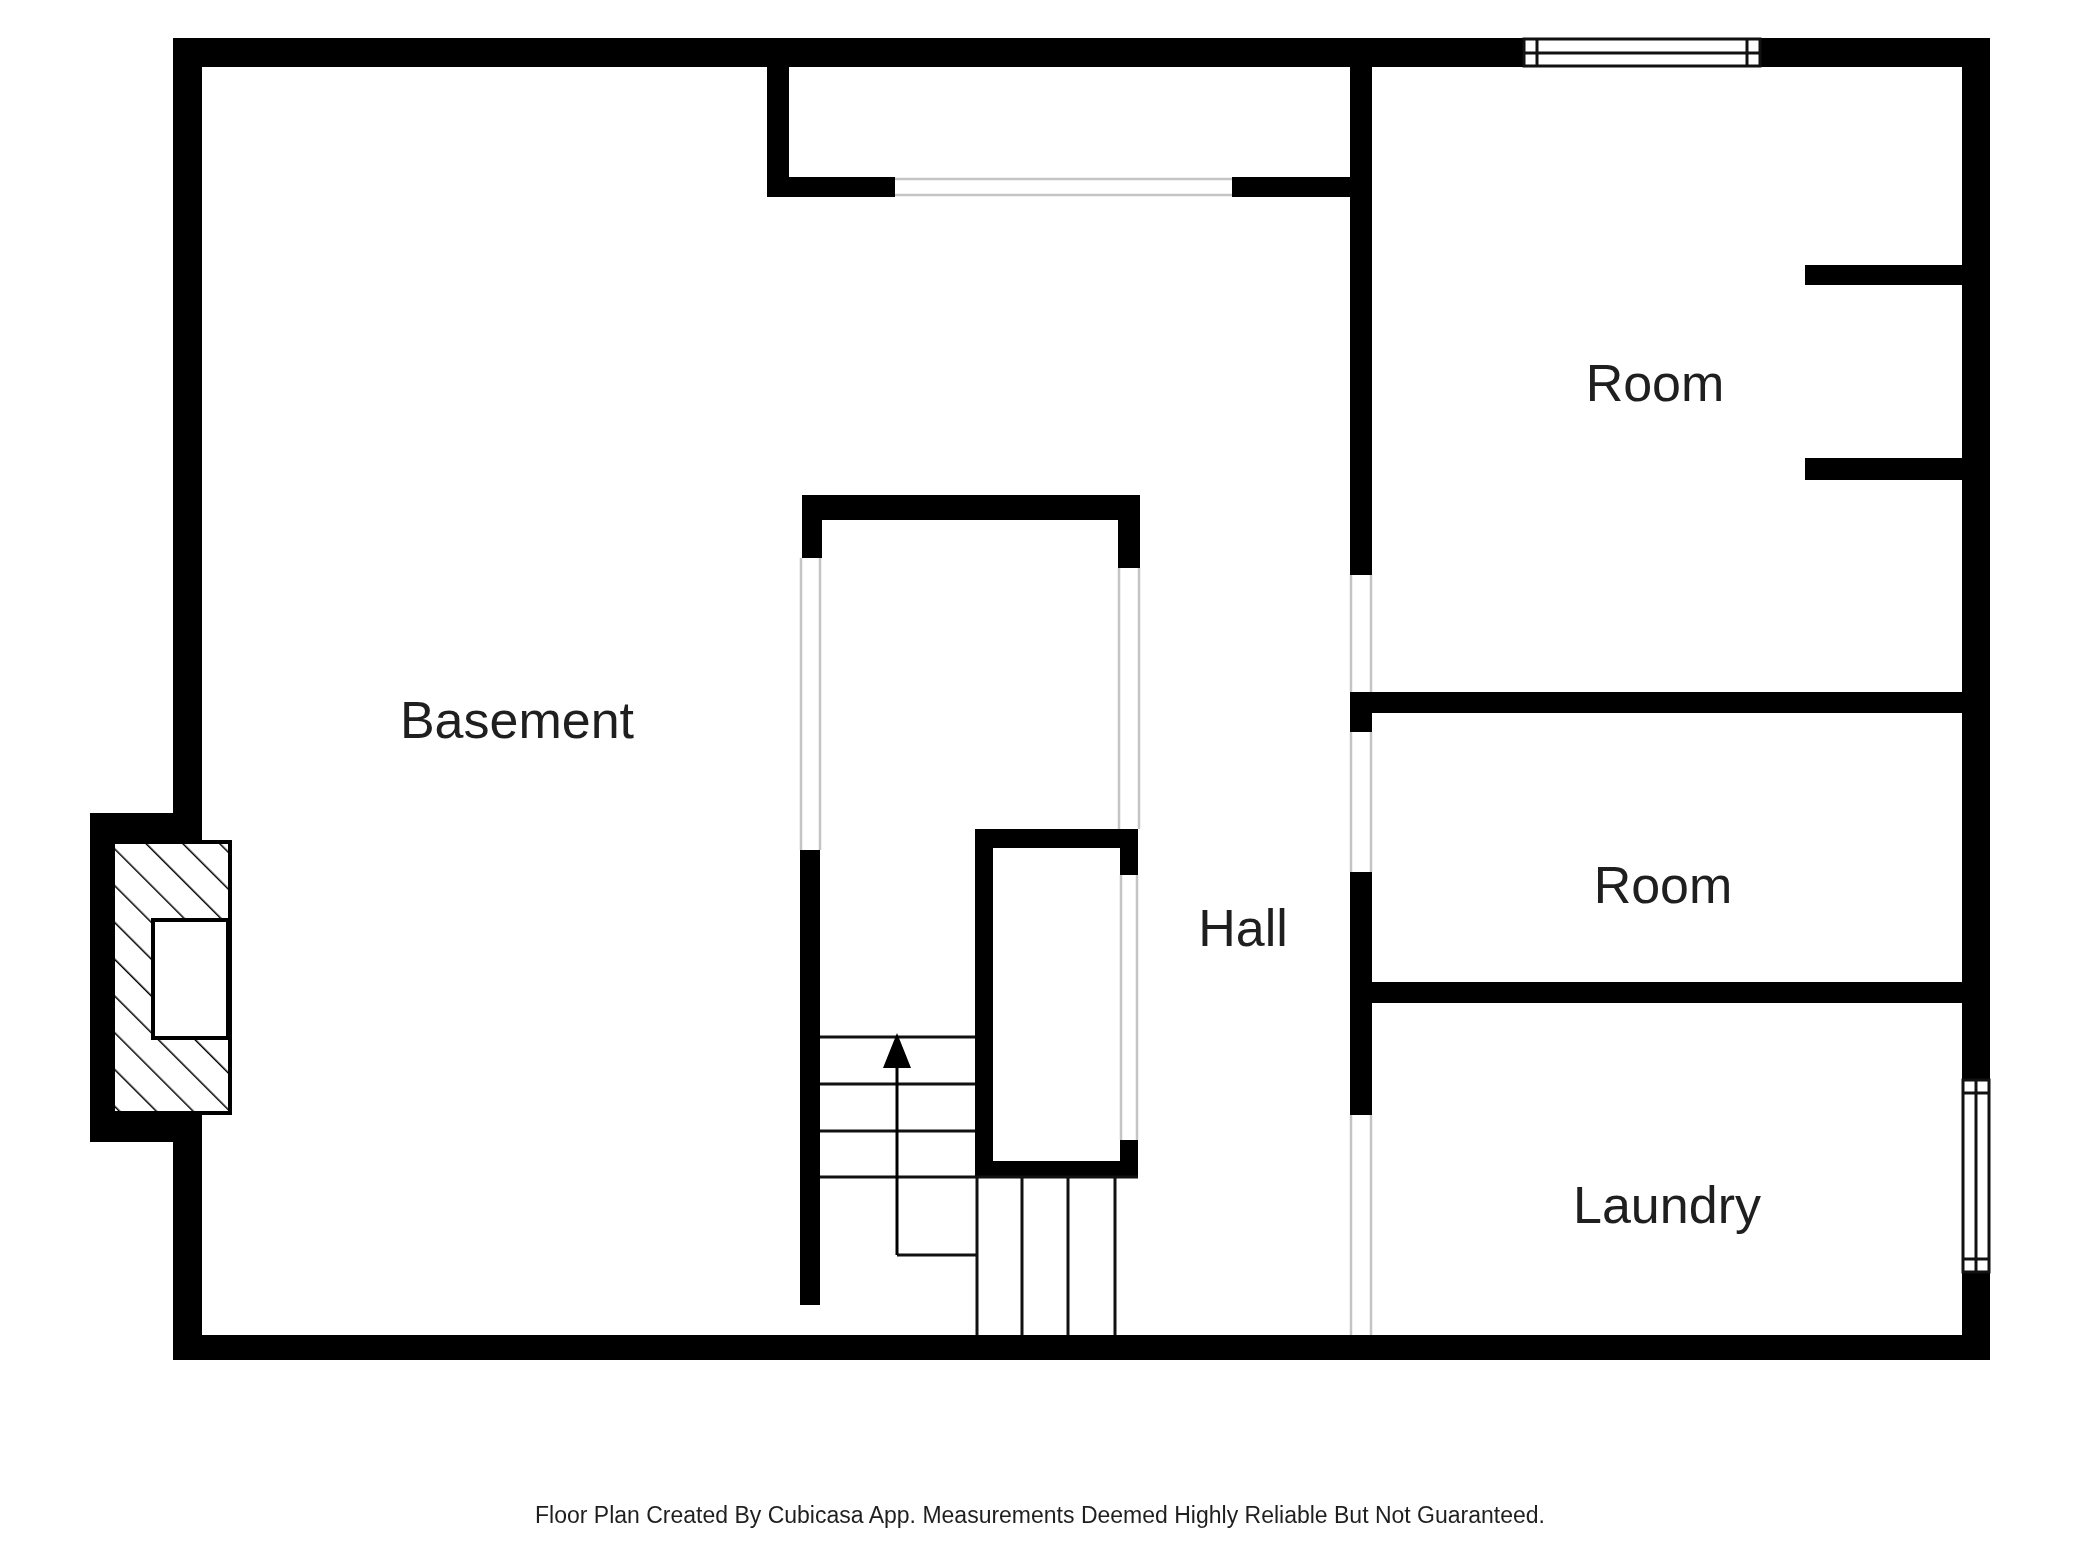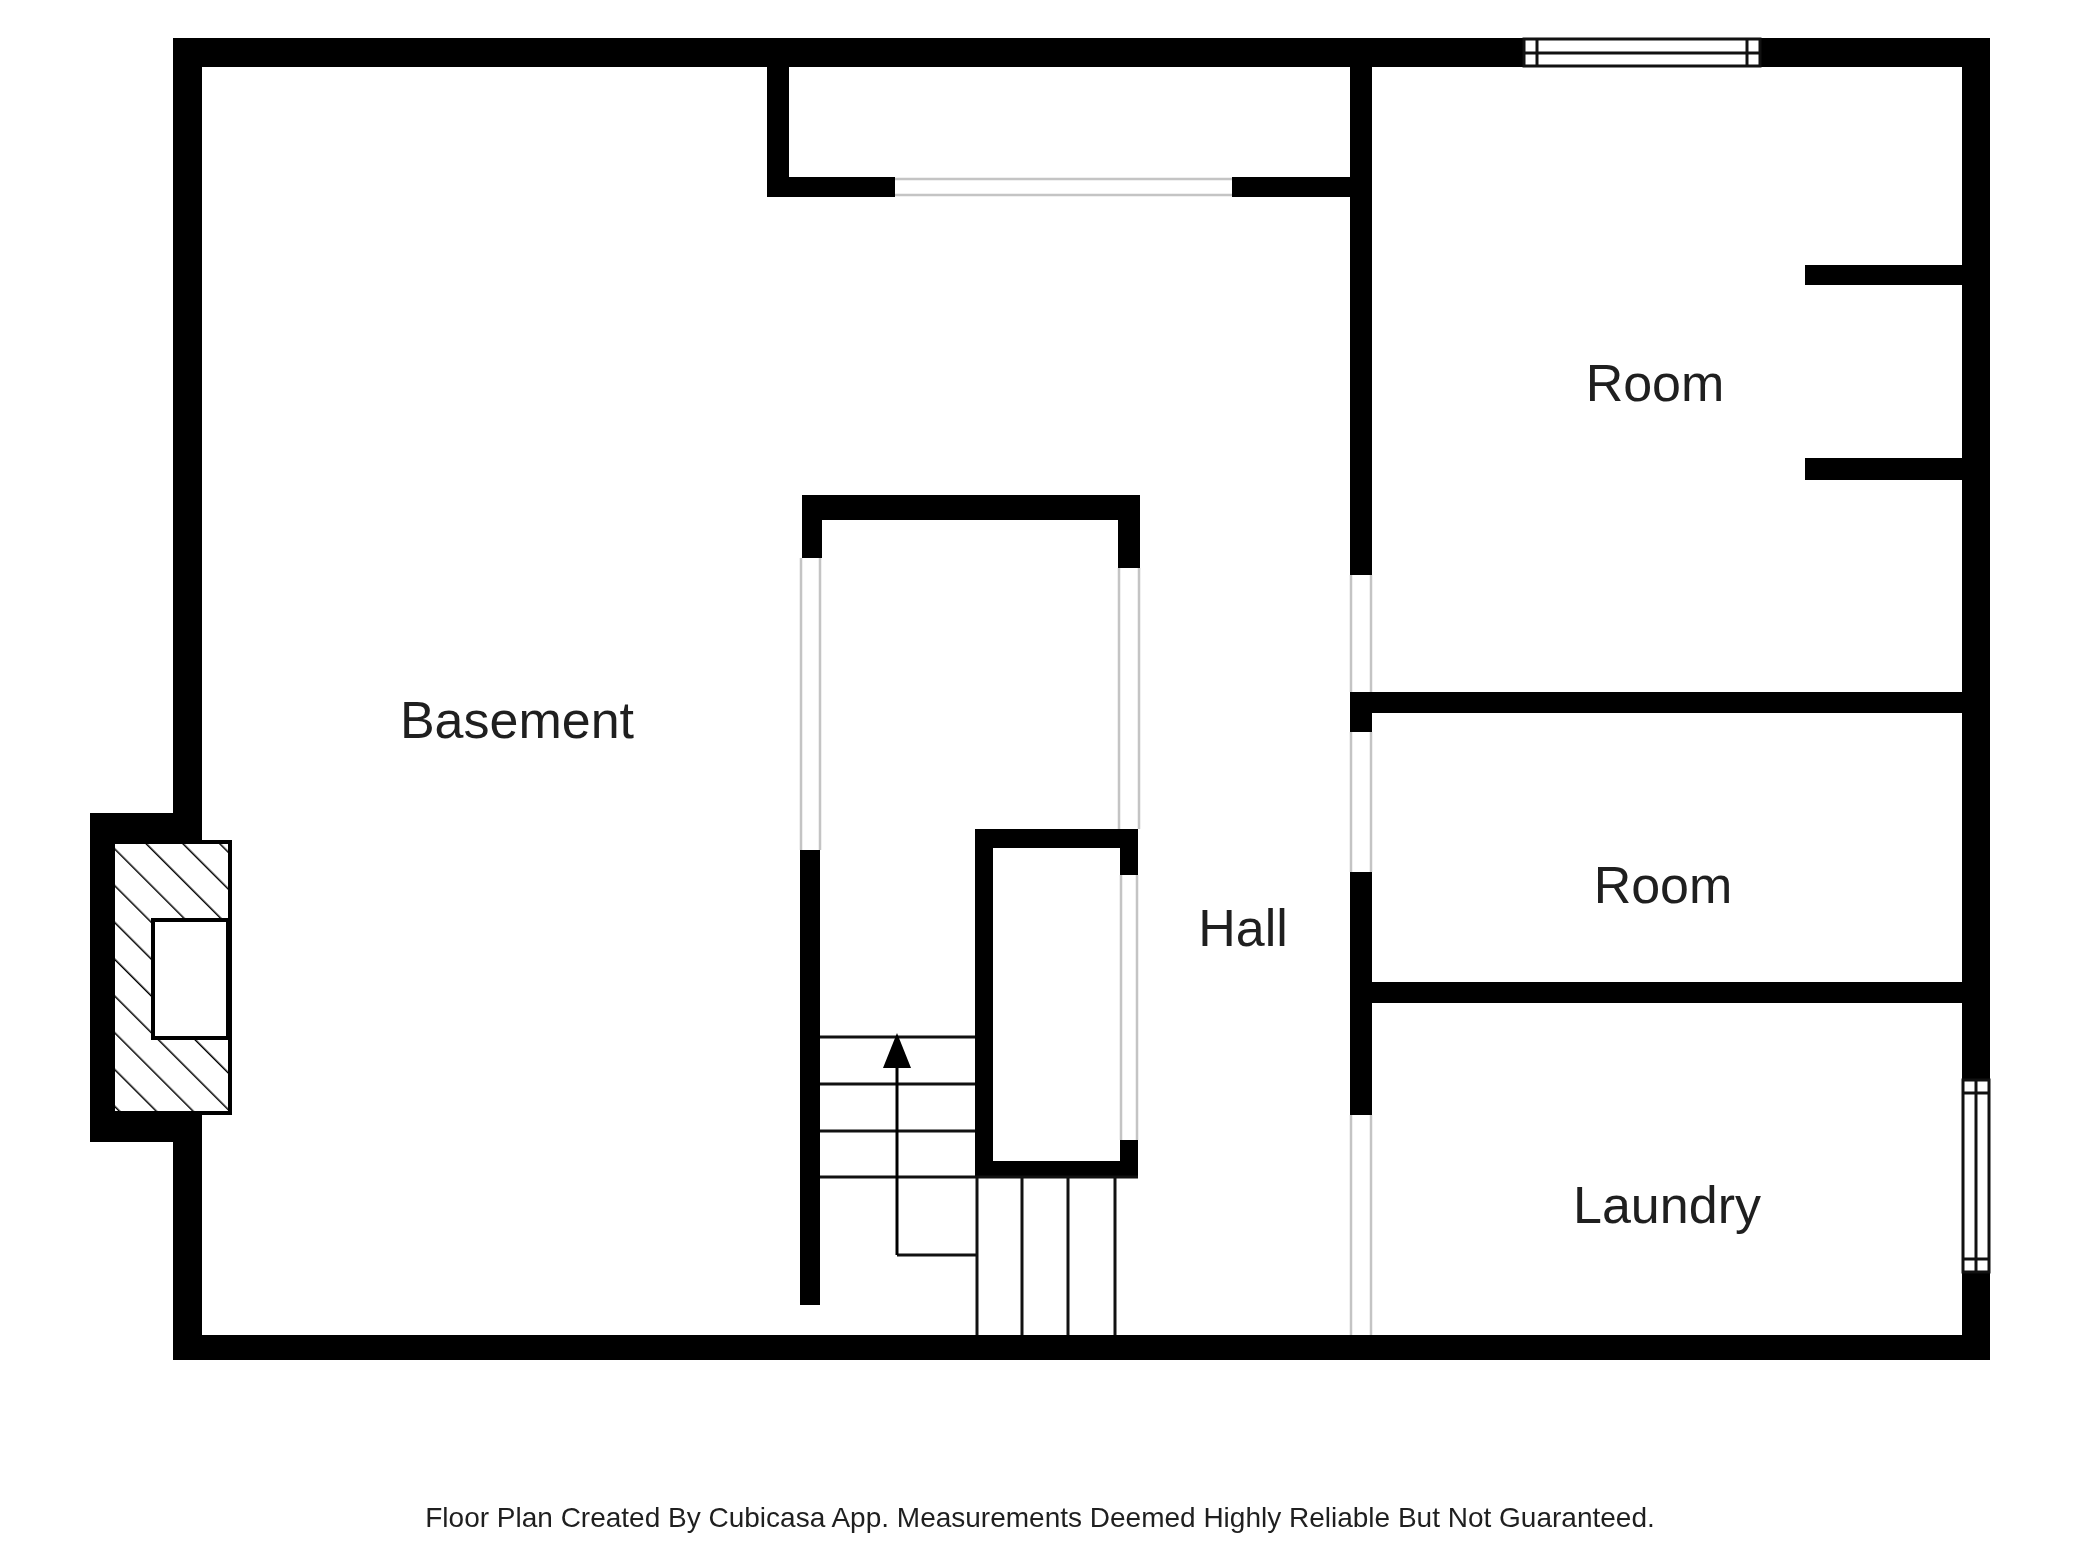--- a/index.html
+++ b/index.html
@@ -10,21 +10,21 @@
   .open-line{stroke:var(--opening,#c4c4c4);stroke-width:2.5;fill:none;}
   .stair-line{stroke:var(--stair,#111);stroke-width:3;fill:none;}
   .win-box{fill:#ffffff;stroke:var(--stair,#111);stroke-width:3;}
   .win-line{stroke:var(--stair,#111);stroke-width:3;fill:none;}
   .hatch-box{fill:url(#hatchPat);stroke:var(--wall,#000);stroke-width:4;}
   .fire-box{fill:#ffffff;stroke:var(--wall,#000);stroke-width:4;}
   .room-label{font-family:"Liberation Sans",sans-serif;font-size:52px;fill:var(--text,#1f1f1f);text-anchor:middle;}
   .arrow-shaft{stroke:var(--wall,#000);stroke-width:3;fill:none;}
   .arrow-head{fill:var(--wall,#000);stroke:none;}
   .footer-text{position:absolute;left:0;right:0;top:1502px;text-align:center;
-    font-size:28px;color:var(--text,#1f1f1f);font-family:"Liberation Sans",sans-serif;}
+    font-size:23px;color:var(--text,#1f1f1f);font-family:"Liberation Sans",sans-serif;}
 </style>
 </head>
 <body style="background: rgb(255, 255, 255);">
 
 <div class="plan-wrap">
 <svg width="2080" height="1560" viewBox="0 0 2080 1560">
   <defs>
     <pattern id="hatchPat" patternUnits="userSpaceOnUse" width="26" height="26" patternTransform="rotate(-45)">
       <rect width="26" height="26" fill="#ffffff"></rect>
       <line x1="0" y1="0" x2="0" y2="26" stroke="#000000" stroke-width="3"></line>

